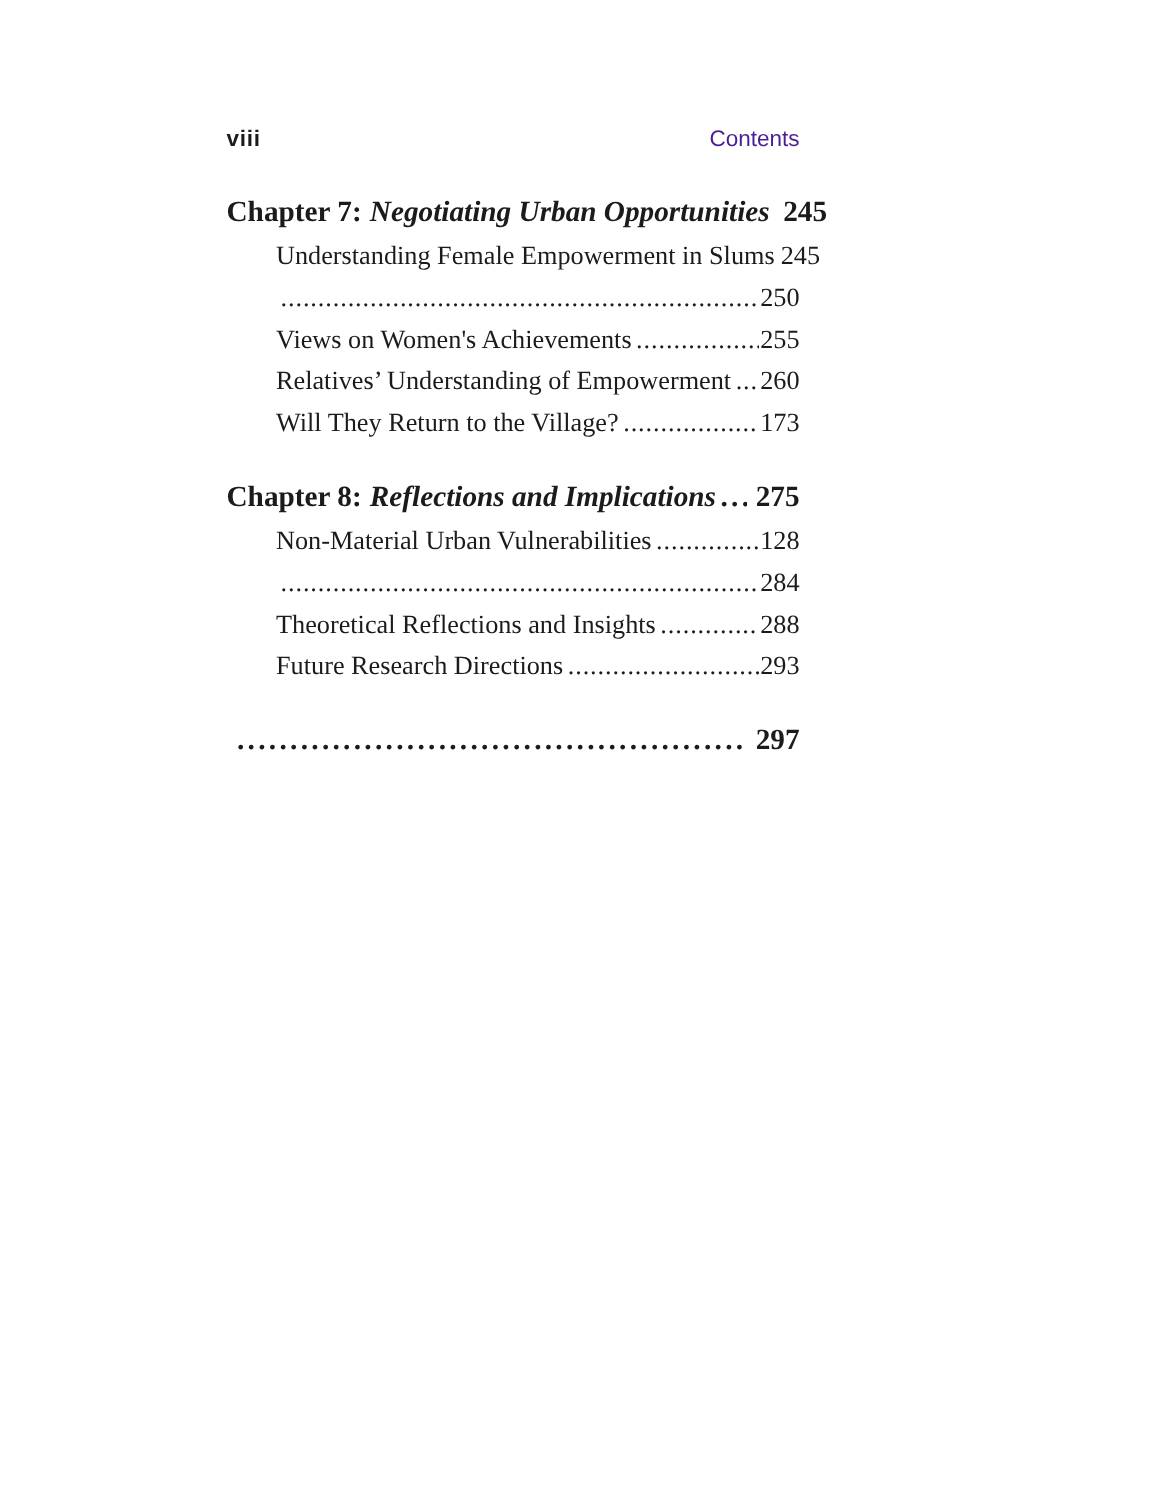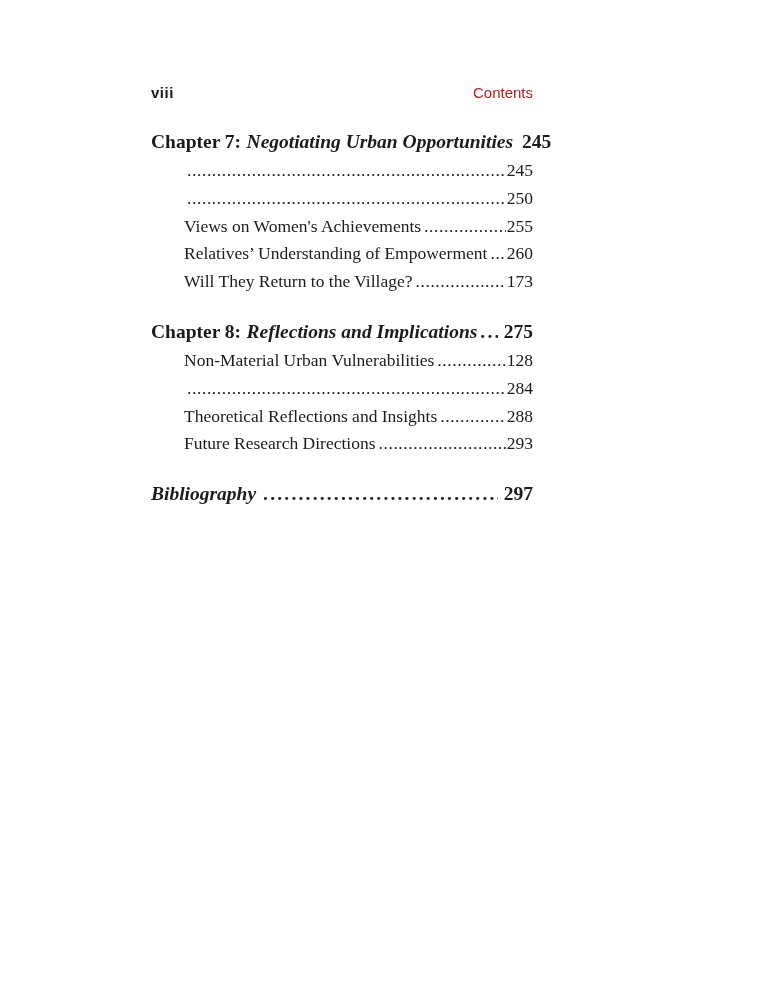--- a/index.html
+++ b/index.html
@@ -17,21 +17,21 @@
     left:151px;
     right:151px;
     top:84px;
     display:flex;
     justify-content:space-between;
     align-items:baseline;
     font-family:"Liberation Sans", sans-serif;
     font-size:15px;
   }
   .folio { font-weight:bold; letter-spacing:0.5px; }
-  .running-title { font-weight:normal; color:#b91c1c; }
+  .running-title { font-weight:normal; color:#4c1d95; }
 
   .toc {
     position:absolute;
     left:151px;
     right:151px;
     top:127px;
   }
   .toc-row {
     display:flex;
     align-items:baseline;
@@ -80,20 +80,21 @@
 
   <div class="toc">
 
     <div class="toc-row chapter-row">
       <span class="entry-text"><span class="chapter-prefix">Chapter 7:</span><span class="chapter-title">Negotiating Urban Opportunities</span></span>
       <span class="leader">..........................................................................................................................................................................</span>
       <span class="page-num">245</span>
     </div>
 
     <div class="toc-row entry-row">
+      <span class="entry-text">Understanding Female Empowerment in Slums</span>
       <span class="leader">..........................................................................................................................................................................</span>
       <span class="page-num">245</span>
     </div>
     <div class="toc-row entry-row">
       <span class="leader">..........................................................................................................................................................................</span>
       <span class="page-num">250</span>
     </div>
     <div class="toc-row entry-row">
       <span class="entry-text">Views on Women's Achievements</span>
       <span class="leader">..........................................................................................................................................................................</span>
@@ -130,19 +131,18 @@
       <span class="leader">..........................................................................................................................................................................</span>
       <span class="page-num">288</span>
     </div>
     <div class="toc-row entry-row">
       <span class="entry-text">Future Research Directions</span>
       <span class="leader">..........................................................................................................................................................................</span>
       <span class="page-num">293</span>
     </div>
 
     <div class="toc-row chapter-row biblio-row section-gap">
-      <span class="entry-text"><span class="chapter-title">Bibliography</span></span>
       <span class="leader">..........................................................................................................................................................................</span>
       <span class="page-num">297</span>
     </div>
 
   </div>
 </div>
 
 </body></html>

